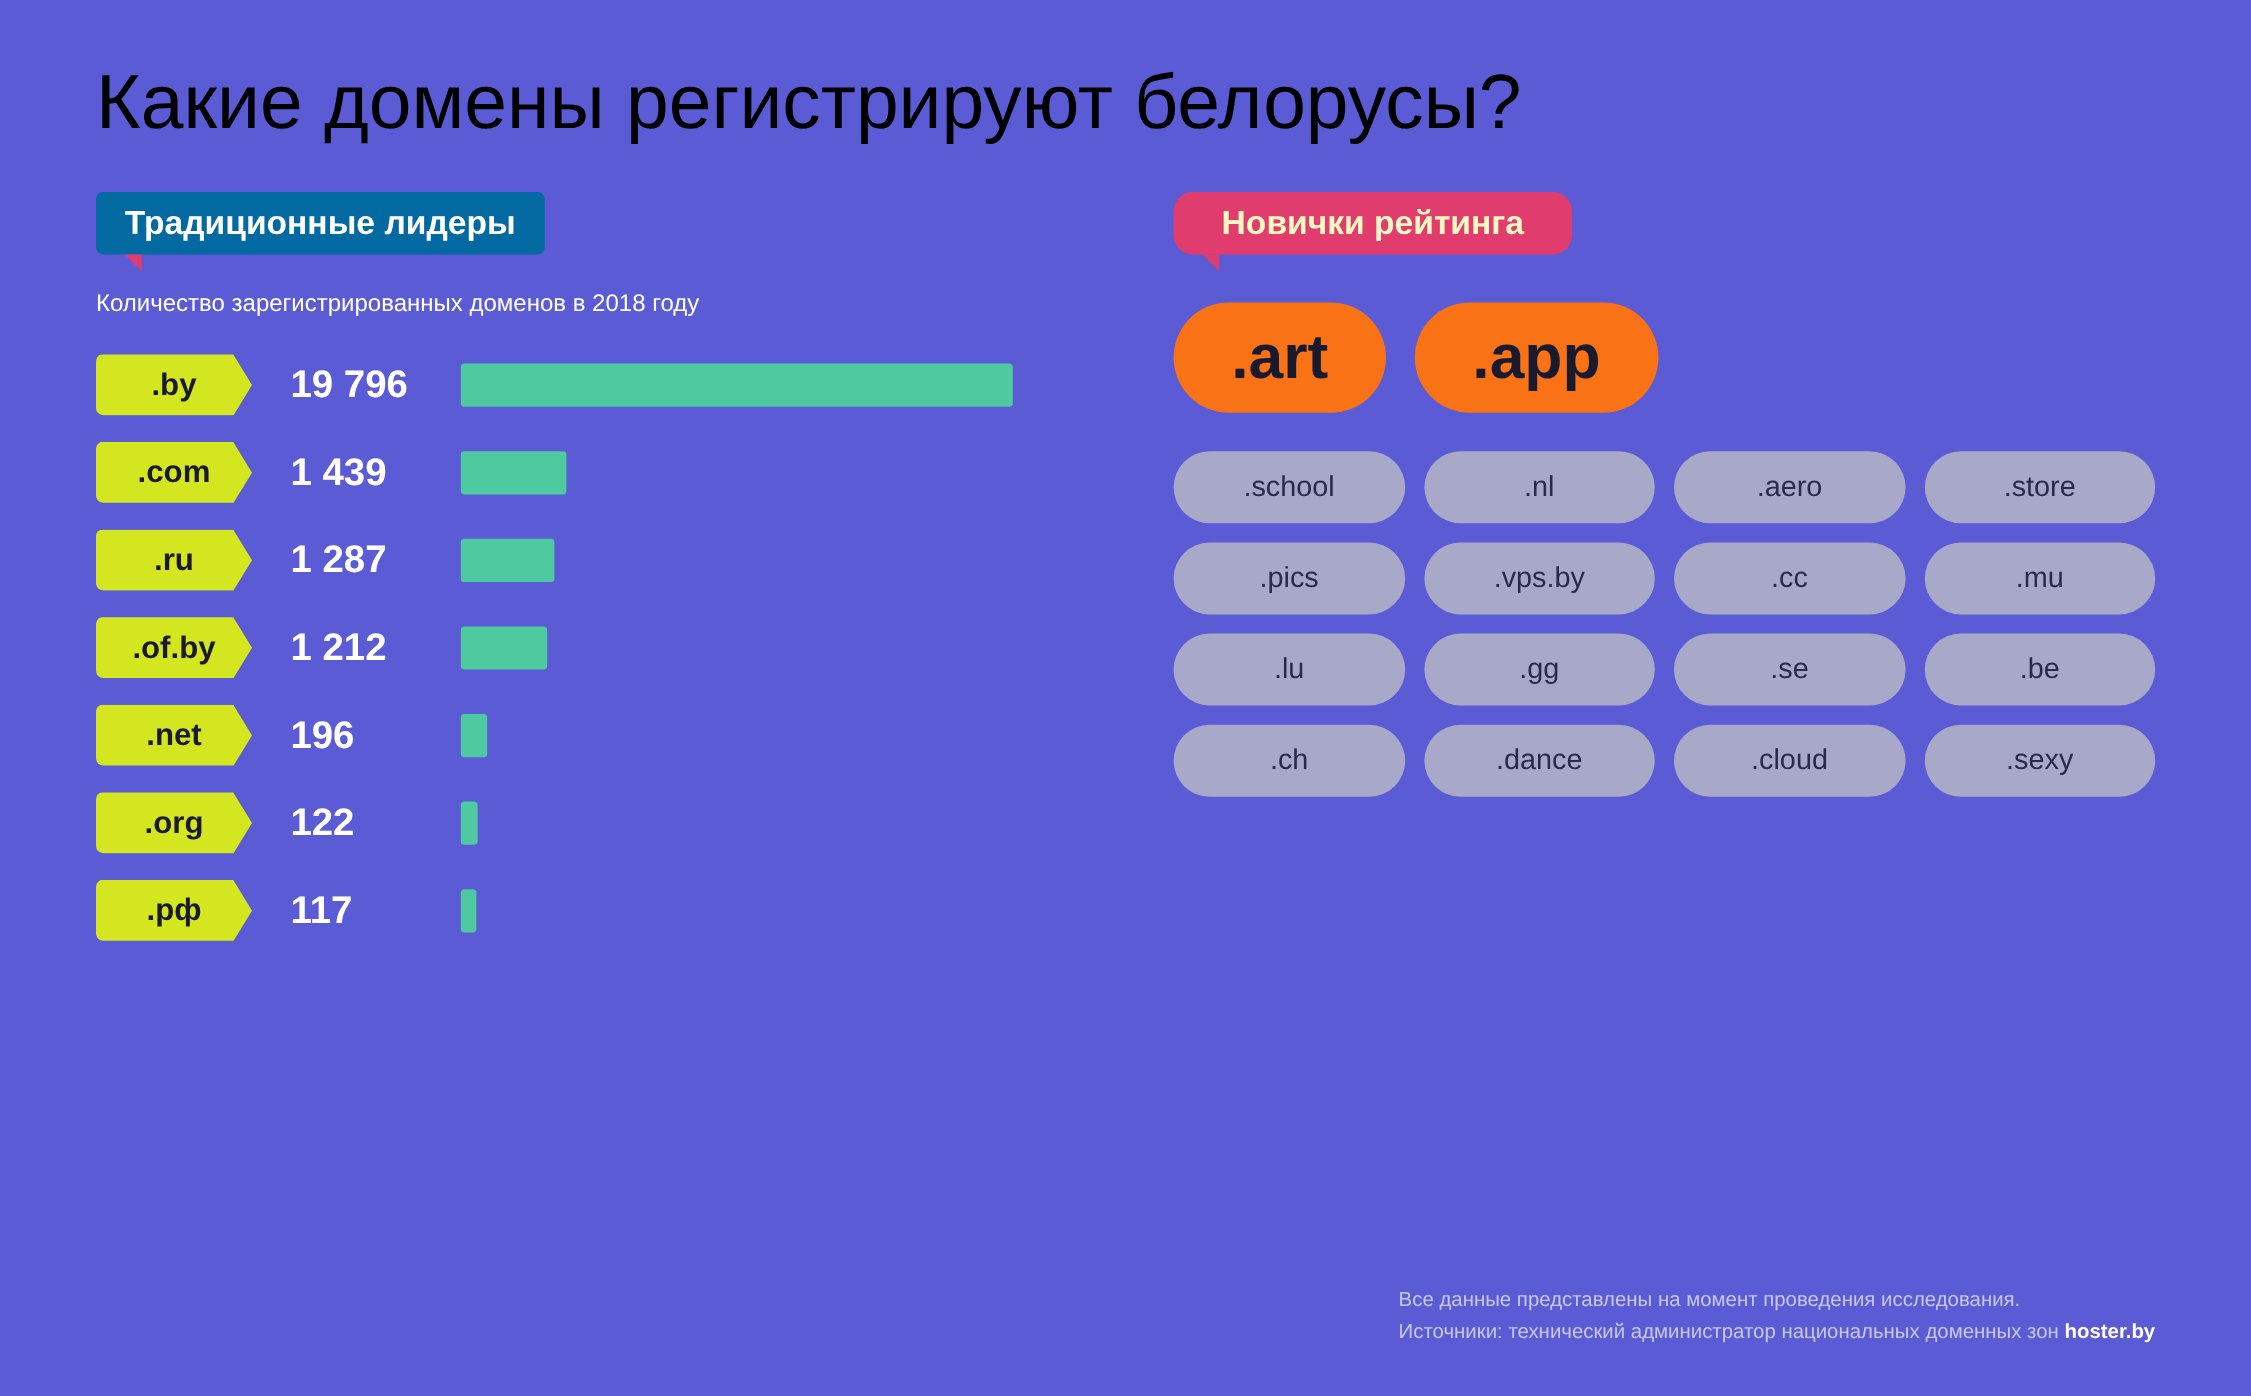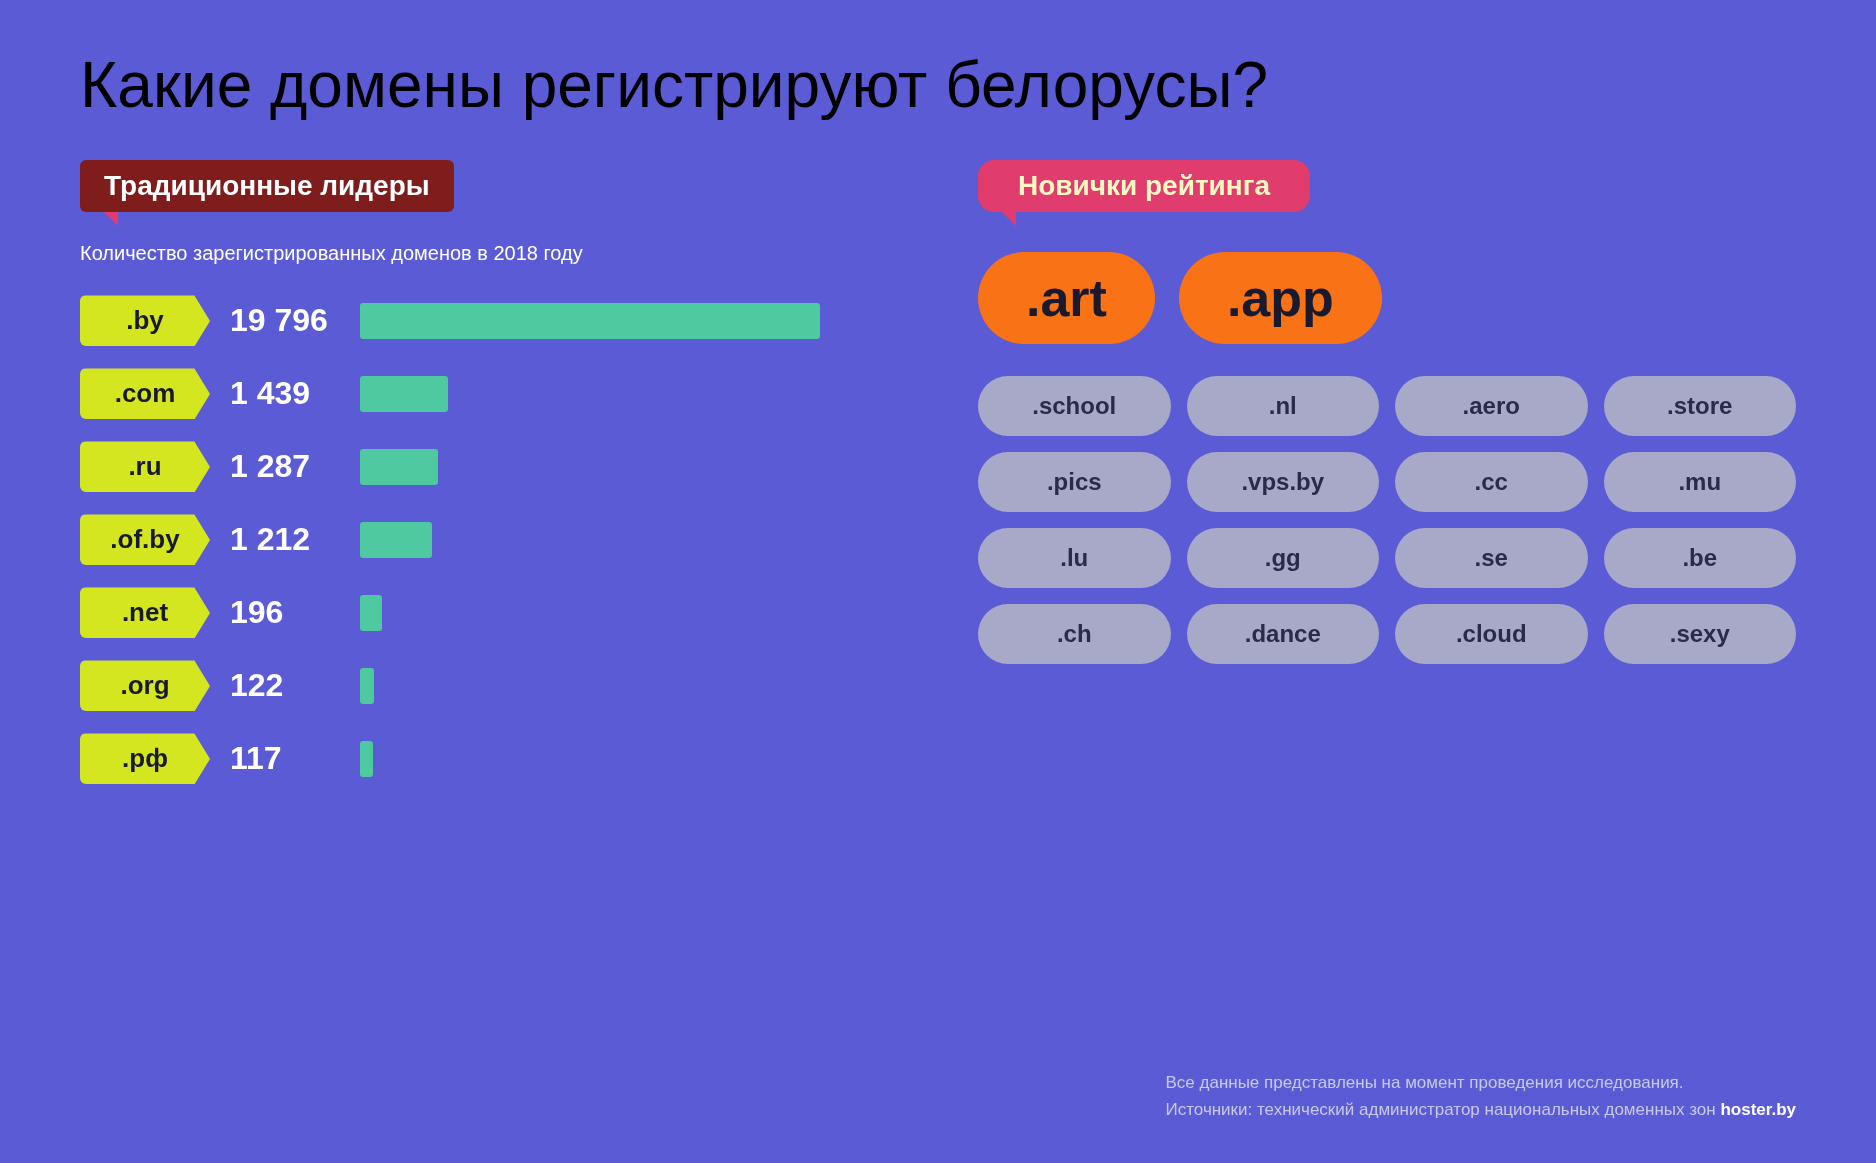--- a/index.html
+++ b/index.html
@@ -37,21 +37,21 @@
     
     .left-section {
       flex: 1;
       display: flex;
       flex-direction: column;
     }
 
     .section-badge {
       display: inline-flex;
       align-items: center;
-      background-color: #7f1d1d;
+      background-color: #0369a1;
       color: white;
       font-size: 28px;
       font-weight: 700;
       padding: 10px 24px;
       border-radius: 6px;
       position: relative;
       margin-bottom: 20px;
       width: fit-content;
     }
     .section-badge::after {
@@ -75,21 +75,21 @@
 
     .bar-chart {
       display: flex;
       flex-direction: column;
       gap: 22px;
     }
 
     .bar-row {
       display: flex;
       align-items: center;
-      gap: 20px;
+      gap: 32px;
     }
 
     .domain-label {
       background-color: #d4e620;
       color: #1a1a2e;
       font-size: 26px;
       font-weight: 900;
       padding: 10px 20px;
       border-radius: 6px;
       min-width: 130px;
@@ -162,21 +162,21 @@
     .secondary-domains-grid {
       display: grid;
       grid-template-columns: repeat(4, 1fr);
       gap: 16px;
     }
 
     .secondary-pill {
       background-color: #a8a8c8;
       color: #2a2a4a;
       font-size: 24px;
-      font-weight: 700;
+      font-weight: 400;
       padding: 16px 10px;
       border-radius: 40px;
       text-align: center;
     }
 
     .footer-note {
       color: #c8c8e8;
       font-size: 17px;
       line-height: 1.6;
       margin-top: auto;

